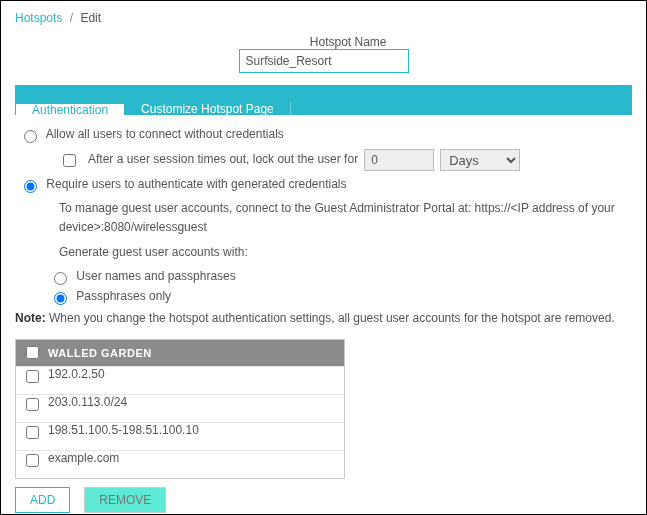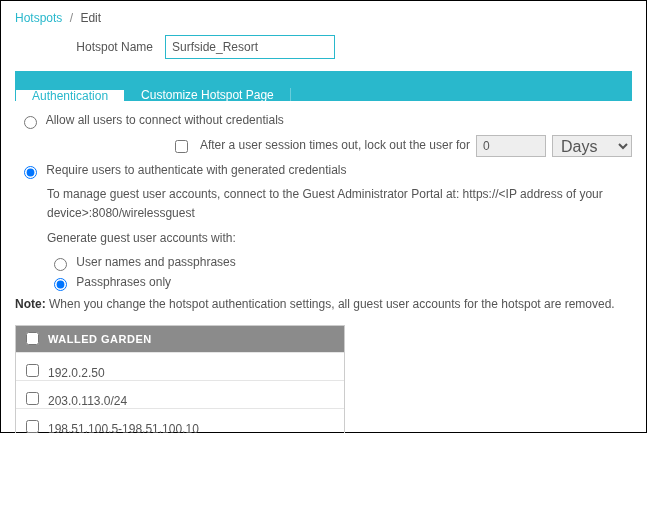--- a/index.html
+++ b/index.html
@@ -5,33 +5,33 @@
   * { box-sizing: border-box; }
   body {
     margin: 0;
     font-family: Arial, Helvetica, sans-serif;
     font-size: 12px;
     color: #555;
     background: #fff;
   }
   .frame {
     width: 647px;
-    height: 433px;
+    height: 515px;
     border: 1px solid #000;
     padding: 10px 14px;
     position: relative;
   }
   .breadcrumb {
     font-size: 12px;
     margin-bottom: 10px;
   }
   .breadcrumb a { color: #29b8cc; text-decoration: none; }
   .breadcrumb .sep { color: #888; margin: 0 4px; }
   .breadcrumb .cur { color: #555; }
-  .form-row { display: flex; align-items: center; margin-bottom: 12px; }
+  .form-row { display: flex; align-items: center; margin-bottom: 12px; flex-direction: column; }
   .form-row .label { width: 150px; text-align: right; padding-right: 12px; color: #555; }
   .form-row input[type=text] {
     border: 1px solid #29b8cc;
     padding: 4px 6px;
     height: 24px;
     width: 170px;
     font-size: 12px;
     color: #555;
   }
   .tabstrip {
@@ -53,50 +53,50 @@
   }
   .tab.active {
     background: #fff;
     color: #29b8cc;
     border-top: 2px solid #29b8cc;
     border-left: 1px solid #29b8cc;
     border-right: 1px solid #29b8cc;
   }
   .opt { margin: 6px 0 6px 4px; }
   .opt input[type=radio] { margin-right: 6px; vertical-align: middle; }
-  .sub { margin-left: 28px; margin-top: 6px; margin-bottom: 6px; line-height: 1.6; justify-content: flex-end; }
+  .sub { margin-left: 40px; margin-top: 6px; margin-bottom: 6px; line-height: 1.6; }
   .sub input[type=checkbox] { margin-right: 6px; vertical-align: middle; }
   .lockrow { display: flex; align-items: center; gap: 6px; flex-wrap: nowrap; }
   .lockrow input[type=text] {
     width: 70px; height: 22px; border: 1px solid #bbb; background: #eee;
     padding: 2px 6px; font-size: 12px; color: #555;
   }
   .lockrow select {
     width: 80px; height: 22px; border: 1px solid #bbb; background: #eee;
-    font-size: 16px; color: #555; padding: 0 4px;
+    font-size: 13px; color: #555; padding: 0 4px;
   }
   .genopt { margin-left: 30px; margin-top:4px; }
   .genopt input[type=radio]{ margin-right:6px; vertical-align: middle; }
   .note { margin-top: 3px; margin-bottom: 14px; color:#555; }
   .note b { color: #333; }
 
   .table { border: 1px solid #ccc; width: 330px; }
   .table .thead {
     background: #8b8b8b; color: #fff; display: flex; align-items: center;
     height: 26px; font-size: 11px; letter-spacing: 0.5px;
   }
   .table .thead .chkcol, .table .trow .chkcol {
     width: 32px; display:flex; align-items:center; justify-content:center;
   }
   .table .thead .chkcol input { accent-color: #999; }
   .table .thead .lbl { font-weight: bold; }
   .table .trow {
-    display:flex; align-items:flex-end; height:28px; border-top:1px solid #e5e5e5; color:#555;
-  }
-  .tblbtns { margin-top: 8px; display:flex; gap:1px; }
+    display:flex; align-items:flex-start; height:28px; border-top:1px solid #e5e5e5; color:#555;
+  }
+  .tblbtns { margin-top: 8px; display:flex; gap:14px; }
   .btn {
     height: 26px; padding: 0 14px; font-size: 12px; display:inline-flex;
     align-items:center; justify-content:center; cursor:pointer;
     border: 1px solid #ccc; background:#5eead4; color:#777;
   }
   .btn.outline { background:#fff; color:#29b8cc; border:1px solid #29b8cc; }
 </style>
 </head>
 <body>
 

